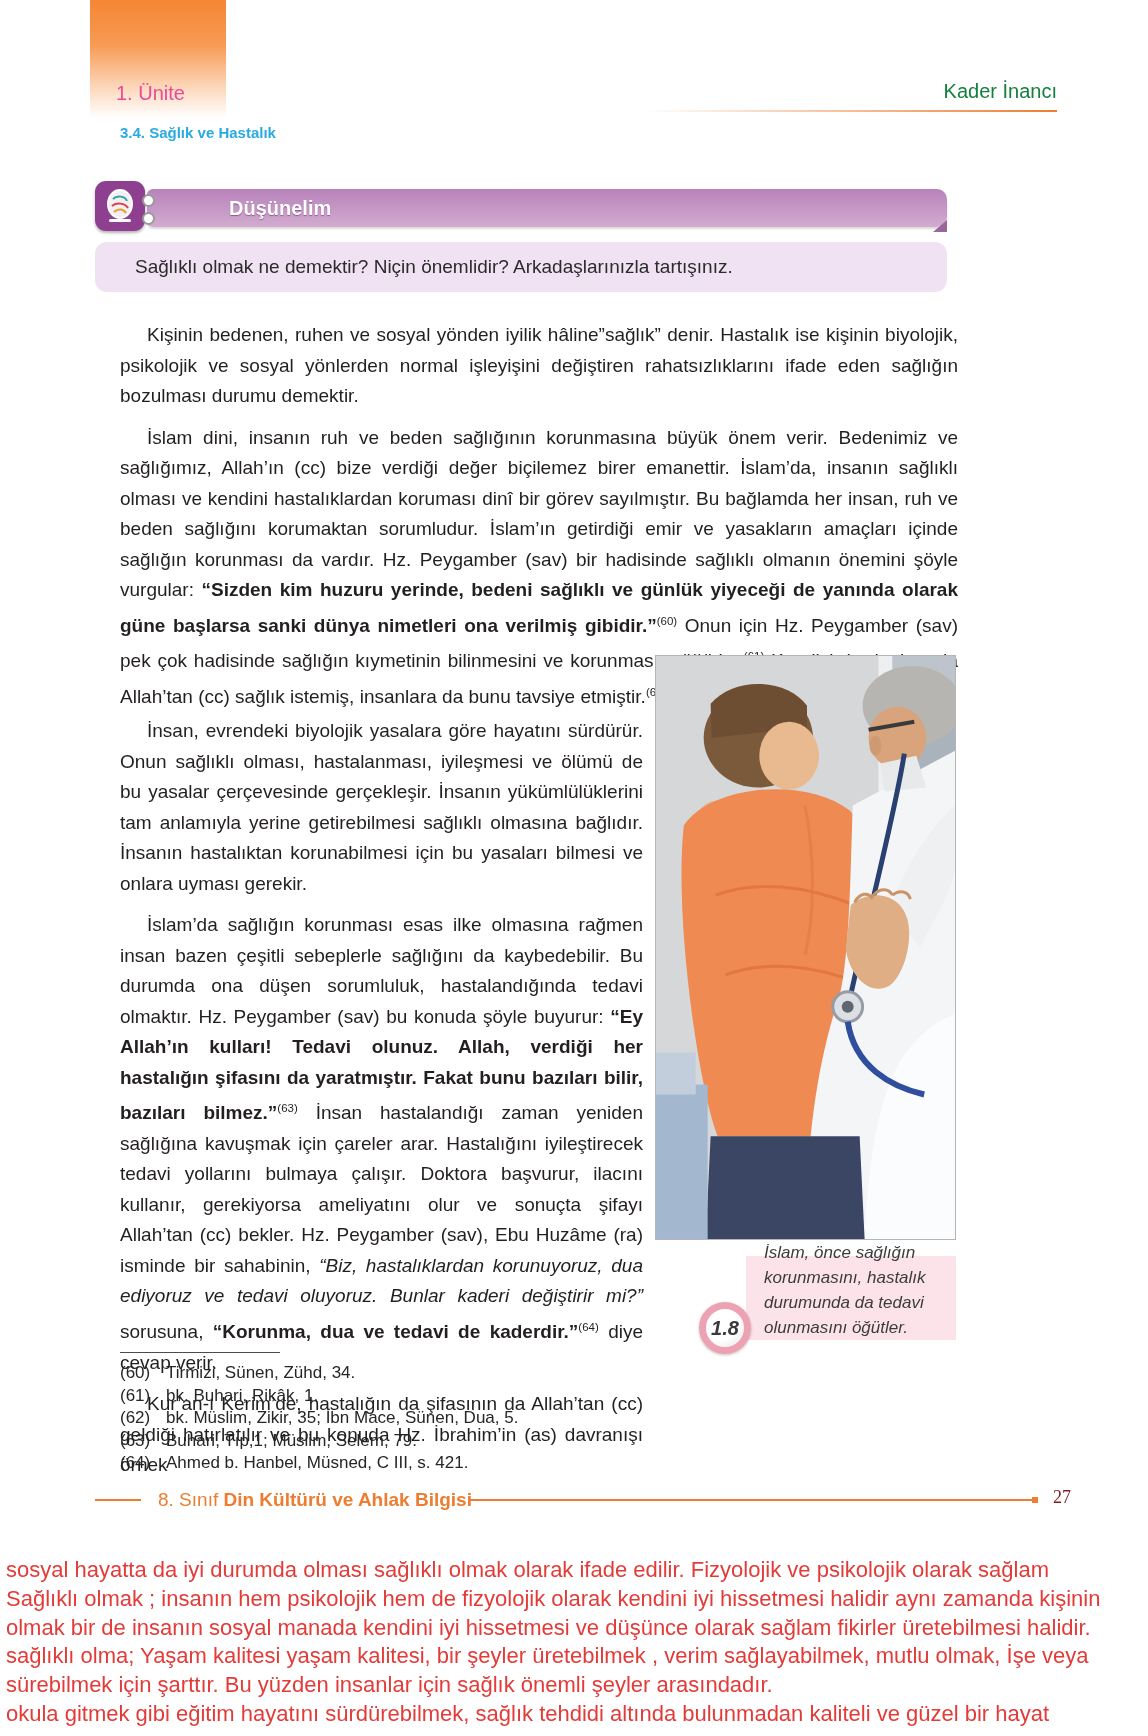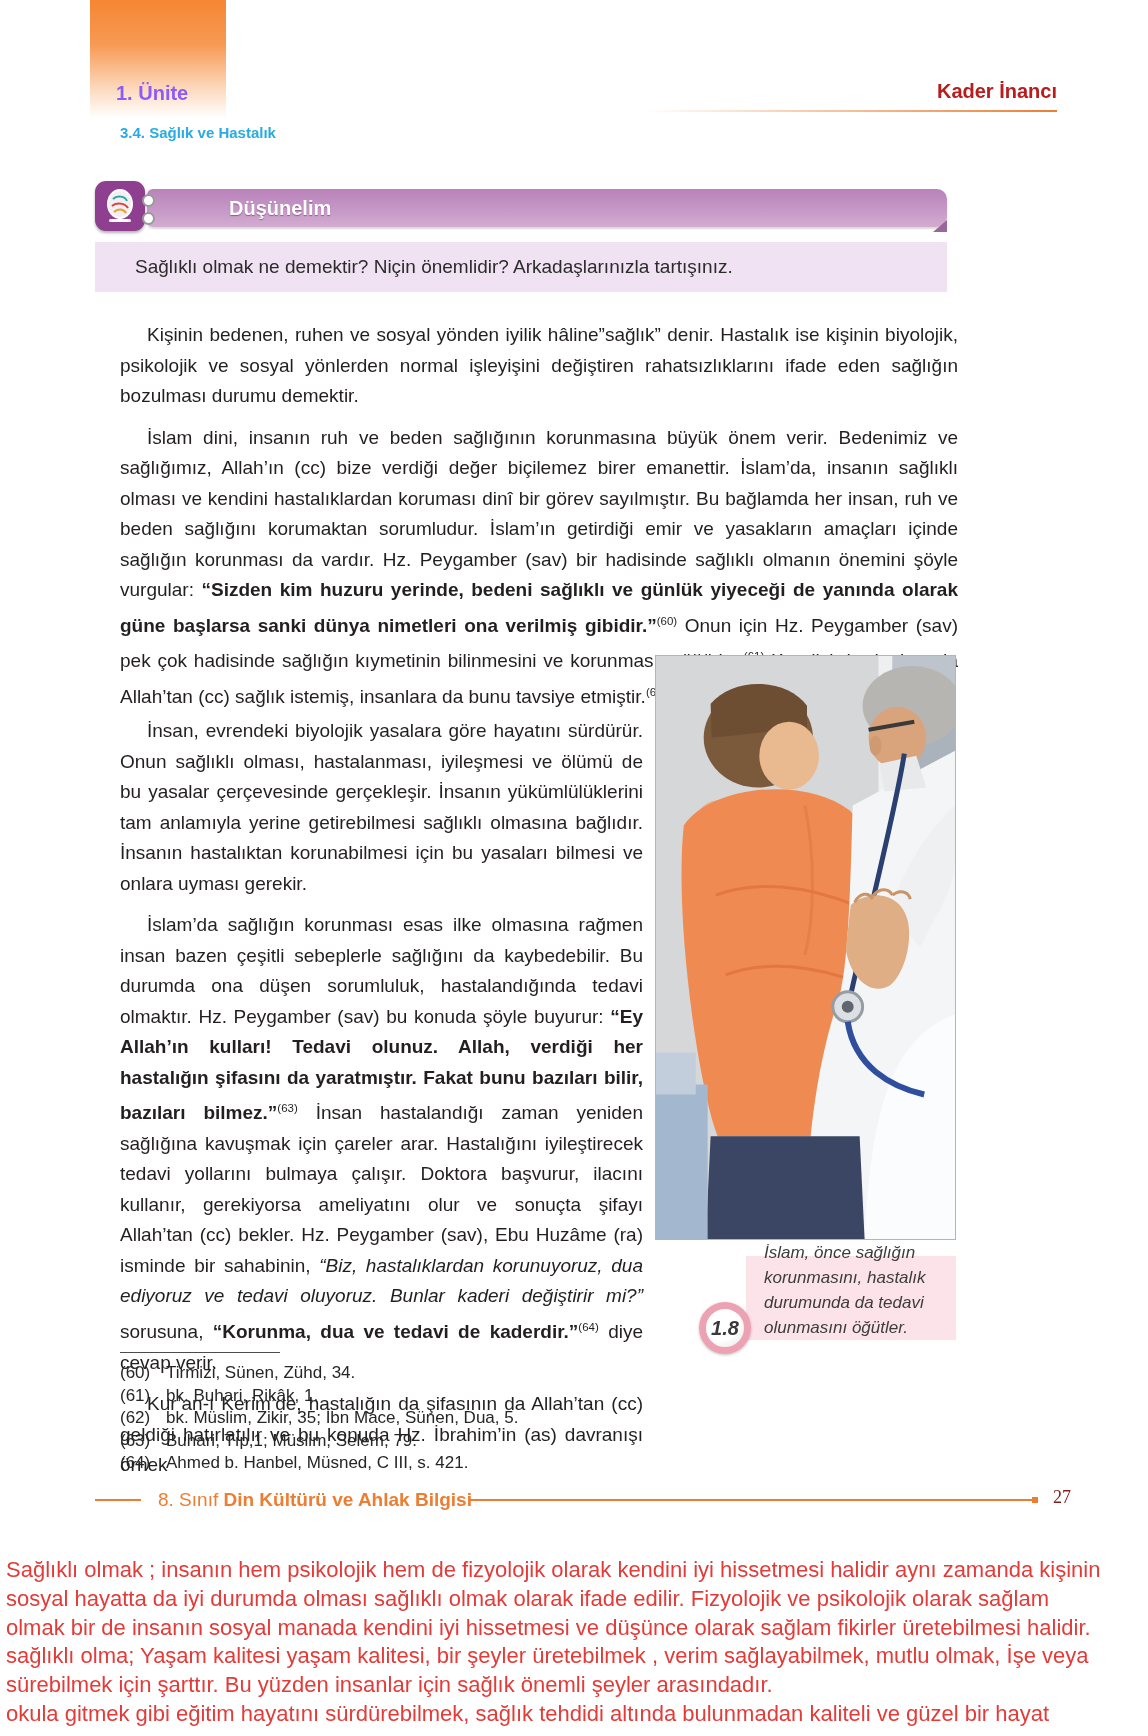--- a/index.html
+++ b/index.html
@@ -3,41 +3,41 @@
 <meta charset="utf-8">
 <style>
   html,body { margin:0; padding:0; background:#ffffff; }
   .page {
     position:relative; width:1148px; height:1736px; background:#ffffff;
     font-family:"Liberation Sans","DejaVu Sans",sans-serif; color:#231f20; overflow:hidden;
   }
   
   .unit-gradient { position:absolute; left:90px; top:0; width:136px; height:118px;
     background:linear-gradient(180deg,#f58634 0%,#f79a54 38%,#fcd9bd 75%,#ffffff 100%); }
-  .unit-label { position:absolute; left:116px; top:82px; font-size:20px; font-weight:bold; color:#8b5cf6; }
-  .unit-title { position:absolute; right:91px; top:80px; font-size:20px; font-weight:bold; color:#b91c1c; }
+  .unit-label { position:absolute; left:116px; top:82px; font-size:20px; font-weight:normal; color:#ec4899; }
+  .unit-title { position:absolute; right:91px; top:80px; font-size:20px; font-weight:normal; color:#15803d; }
   .header-rule { position:absolute; left:645px; top:110px; width:412px; height:2px;
     background:linear-gradient(to right, rgba(237,125,49,0), #ed7d31); }
   .section-title { position:absolute; left:120px; top:124px; font-size:15px; font-weight:bold; color:#29abe2; }
 
   
   .dusunelim-bar { position:absolute; left:147px; top:189px; width:800px; height:38px;
     background:linear-gradient(180deg,#b983ba 0%,#c79ac8 60%,#d3accf 100%);
     border-radius:6px 10px 10px 6px; box-shadow:0 2px 2px rgba(0,0,0,.15); }
   .dusunelim-bar .curl { position:absolute; right:0; bottom:-5px; width:0; height:0;
     border-style:solid; border-width:0 0 12px 14px; border-color:transparent transparent #9a679b transparent; }
   .dusunelim-title { margin-left:82px; line-height:38px; color:#ffffff; font-weight:bold; font-size:20px;
     text-shadow:0 1px 1px rgba(90,40,90,.55); }
   .dusunelim-icon { position:absolute; left:95px; top:181px; width:50px; height:50px; background:#8e3f8f;
     border-radius:11px; box-shadow:0 2px 3px rgba(0,0,0,.3); display:flex; align-items:center; justify-content:center; }
   .ring { position:absolute; width:9px; height:9px; border:2px solid #9b9b9b; background:#ffffff; border-radius:50%; left:142px; }
   .ring1 { top:194px; } .ring2 { top:212px; }
 
   
-  .question-box { position:absolute; left:95px; top:242px; width:852px; height:50px; background:#f0e2f3; border-radius:0; }
+  .question-box { position:absolute; left:95px; top:242px; width:852px; height:50px; background:#f0e2f3; border-radius:12px; }
   .question-text { margin-left:40px; line-height:50px; font-size:19px; color:#2b2b2b; }
 
   
   .body-text { position:absolute; left:120px; top:320px; width:838px; font-size:19px; line-height:30.5px; text-align:justify; }
   .para { margin:0 0 11px 0; text-indent:27px; }
   .columns-left { position:absolute; left:120px; top:716px; width:523px; font-size:19px; line-height:30.5px; text-align:justify; }
   .fn-ref { font-size:11.5px; }
 
   
   .figure { position:absolute; left:655px; top:655px; width:301px; height:585px;
@@ -186,21 +186,21 @@
   <div class="footer-dash"></div>
   <div class="footer-text">
     <span>8. Sınıf </span><b>Din Kültürü ve Ahlak Bilgisi</b>
   </div>
   <div class="footer-line">
     <span class="endcap"></span>
   </div>
   <div class="page-number">27</div>
 
   <div class="annotation">
+      <div class="ann-line">sosyal hayatta da iyi durumda olması sağlıklı olmak olarak ifade edilir. Fizyolojik ve psikolojik olarak sağlam</div>
       <div class="ann-line">Sağlıklı olmak ; insanın hem psikolojik hem de fizyolojik olarak kendini iyi hissetmesi halidir aynı zamanda kişinin</div>
-      <div class="ann-line">sosyal hayatta da iyi durumda olması sağlıklı olmak olarak ifade edilir. Fizyolojik ve psikolojik olarak sağlam</div>
       <div class="ann-line">olmak bir de insanın sosyal manada kendini iyi hissetmesi ve düşünce olarak sağlam fikirler üretebilmesi halidir.</div>
       <div class="ann-line">sağlıklı olma; Yaşam kalitesi yaşam kalitesi, bir şeyler üretebilmek , verim sağlayabilmek, mutlu olmak, İşe veya</div>
       <div class="ann-line">sürebilmek için şarttır. Bu yüzden insanlar için sağlık önemli şeyler arasındadır.</div>
       <div class="ann-line">okula gitmek gibi eğitim hayatını sürdürebilmek, sağlık tehdidi altında bulunmadan kaliteli ve güzel bir hayat</div>
     </div>
 
 </div>
 
 </body></html>

